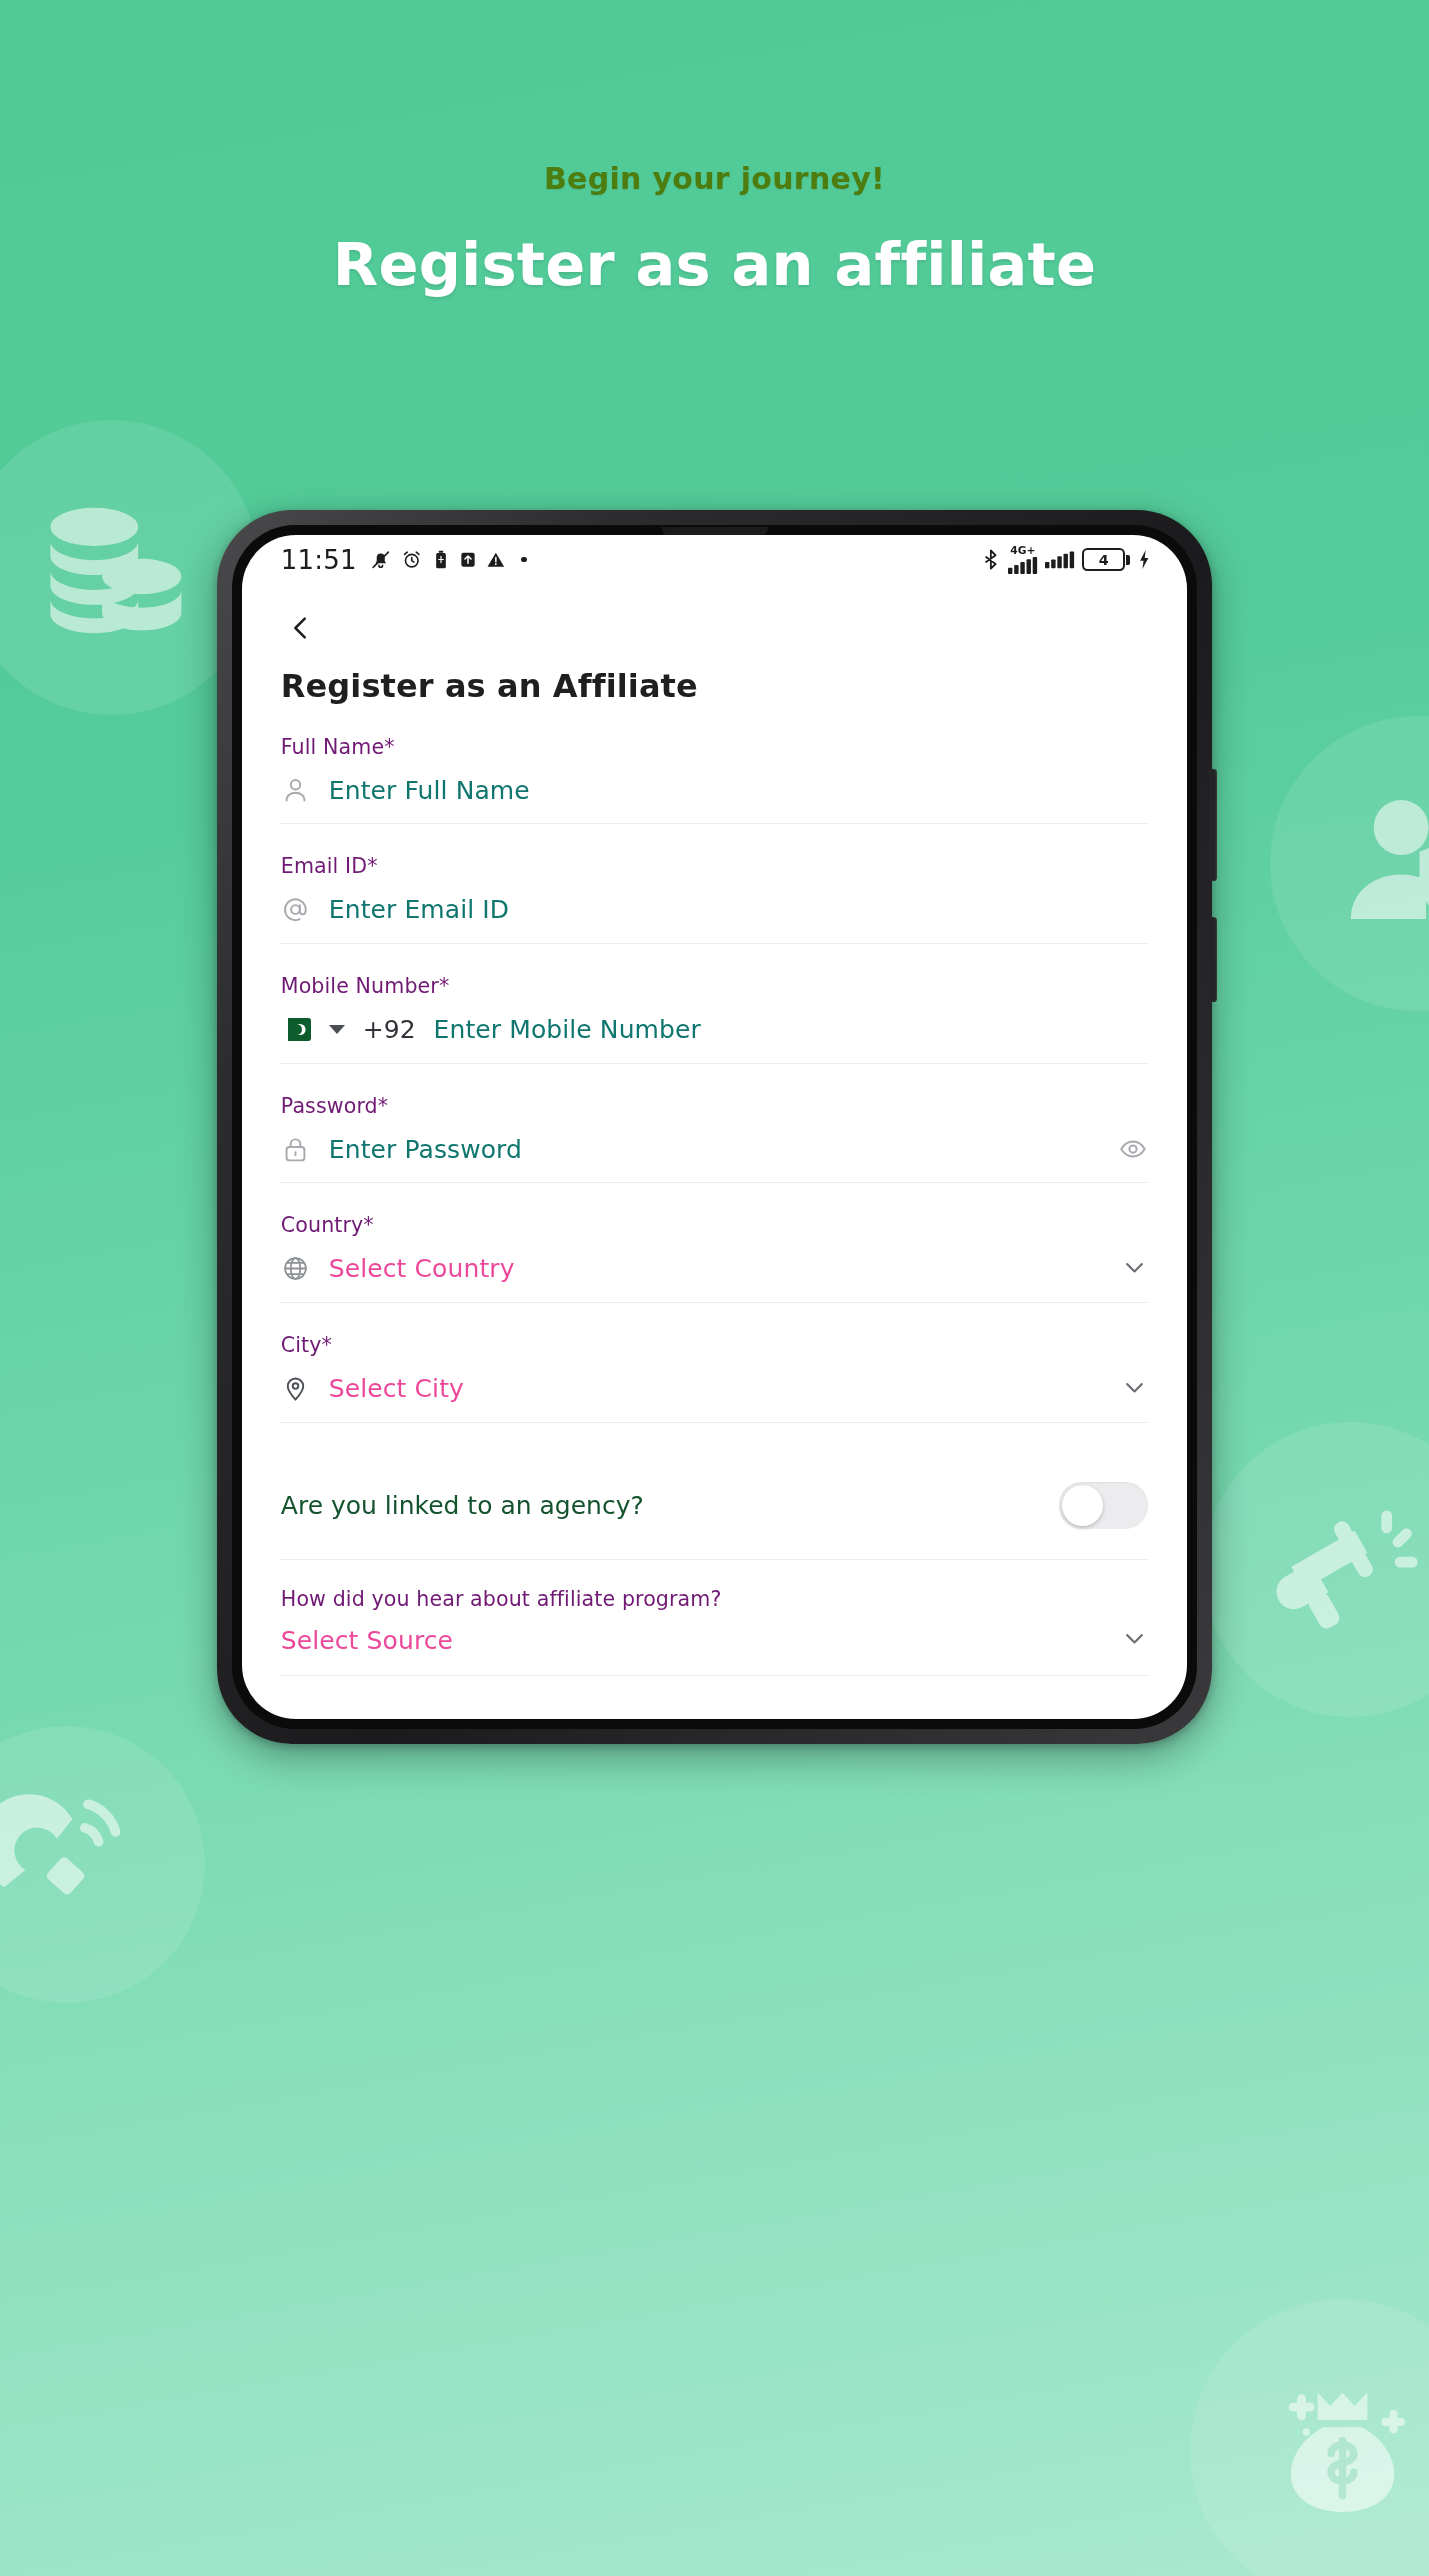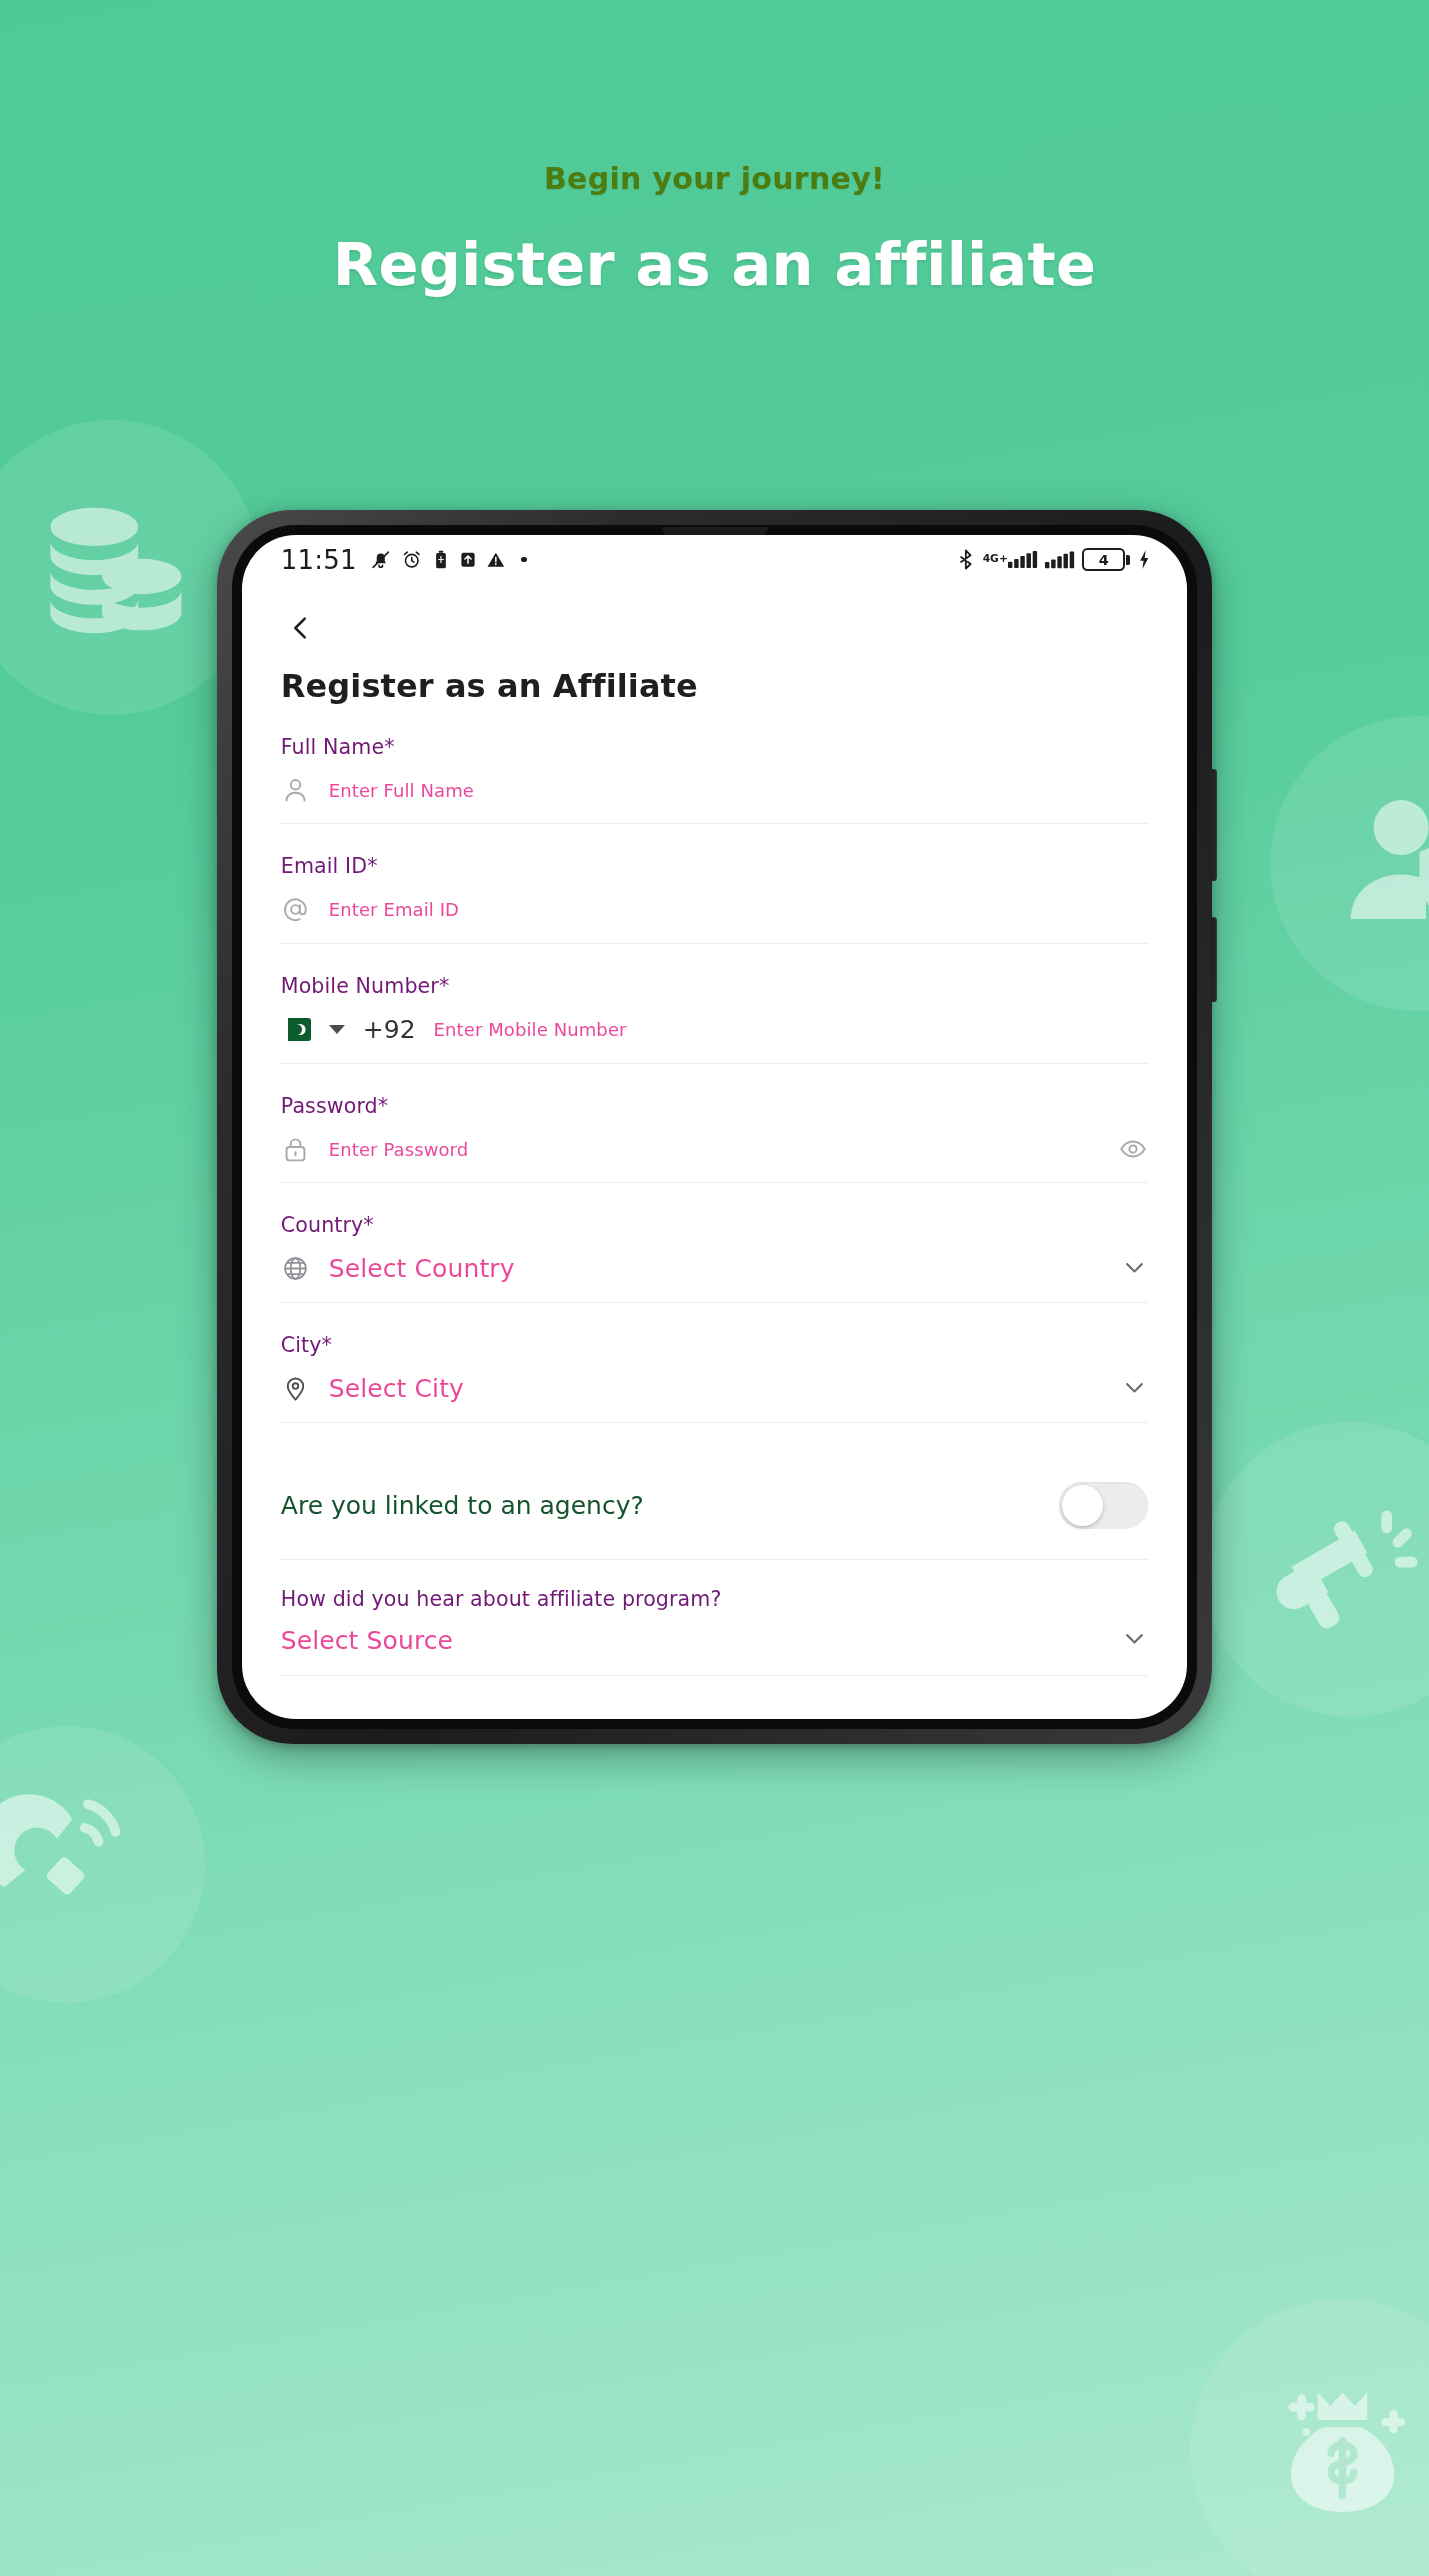--- a/index.html
+++ b/index.html
@@ -79,21 +79,21 @@
   .form{ padding:0 39px; margin-top:30px; flex:1; }
 
   .field{ margin-bottom:30px; }
   .field-label{ font-size:20.6px; color:#701a75; margin-bottom:10.7px; letter-spacing:0.1px; }
   .field-row{
     display:flex; align-items:center; gap:18px; padding:5.4px 0 18px 0;
     border-bottom:1.4px solid #ececec; min-height:55px;
   }
   .field-icon{ flex:0 0 auto; width:30px; height:30px; display:flex;
                align-items:center; justify-content:center; color:#9b9ea2; }
-  .field-ph{ font-size:18px; color:#ec4899; letter-spacing:0.1px; }
+  .field-ph{ font-size:25px; color:#0f766e; letter-spacing:0.1px; }
   .field-val{ font-size:25px; color:#ec4899; letter-spacing:0.1px;text-align:center; }
   .spacer{ margin-left:auto; }
   .chev{ color:#6d7074; }
 
   
   .flag{
     width:30px; height:22.4px; background:#0c5c2e; border-radius:2.7px; position:relative;
     display:flex; align-items:center; justify-content:center; flex:0 0 auto;
   }
   .flag .bar{ position:absolute; left:0; top:0; bottom:0; width:7.2px; background:#ffffff; }
@@ -220,21 +220,21 @@
             <svg width="19.7" height="21.5" viewBox="0 0 22 24" fill="#1d1d1f">
               <path d="M11 4.2l9.3 15.6H1.7z"></path>
               <path d="M11 9.6v4.6M11 16.6v.6" stroke="#ffffff" stroke-width="1.7" stroke-linecap="round"></path>
             </svg>
             <span class="sb-dot"></span>
           </div>
           <div class="sb-right">
             <svg width="19.7" height="23" viewBox="0 0 18 24" fill="none" stroke="#1d1d1f" stroke-width="1.9" stroke-linecap="round" stroke-linejoin="round">
               <path d="M9 2.6v18.8l5-4.7L4 9.5M4 14.5l10-6.9L9 2.6"></path>
             </svg>
-            <div style="display:flex;align-items:center;line-height:1;">
+            <div style="display:flex;flex-direction:column;align-items:center;line-height:1;">
               <span class="net-label">4G+</span>
               <svg width="30" height="17" viewBox="0 0 34 19" fill="#1d1d1f">
                 <rect x="0" y="12" width="5" height="7" rx="1"></rect>
                   <rect x="7" y="9" width="5" height="10" rx="1"></rect>
                 <rect x="14" y="5.5" width="5" height="13.5" rx="1"></rect>
                   <rect x="21" y="2.5" width="5" height="16.5" rx="1"></rect>
                 <rect x="28" y="0" width="5" height="19" rx="1"></rect>
               </svg>
             </div>
             <svg width="30" height="19.7" viewBox="0 0 34 19" fill="#1d1d1f">

